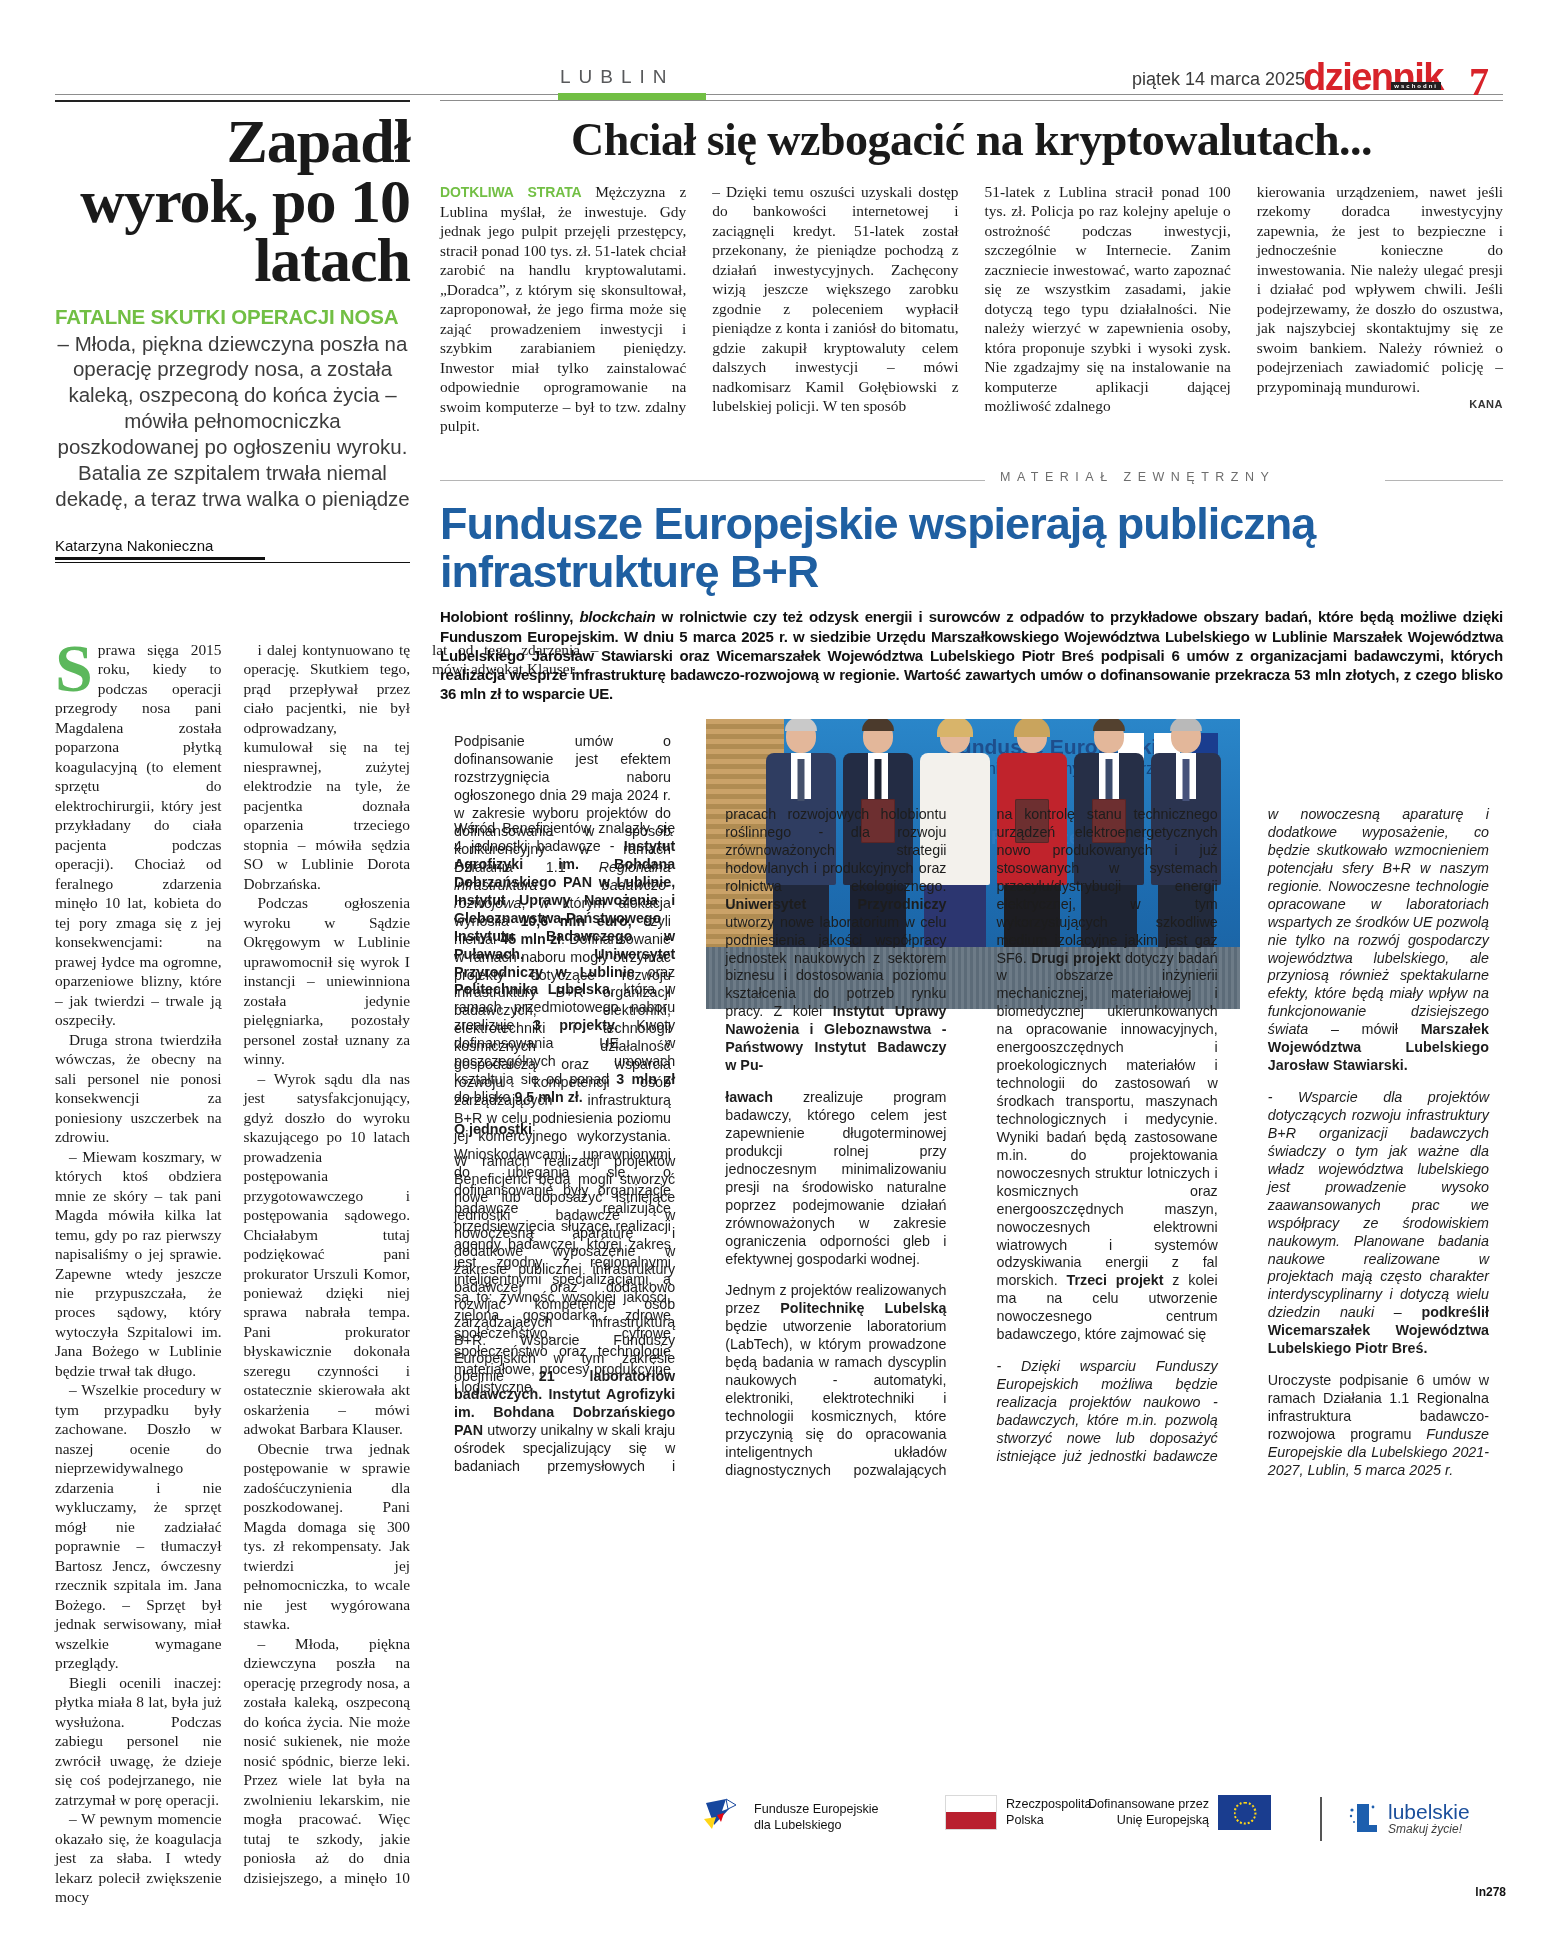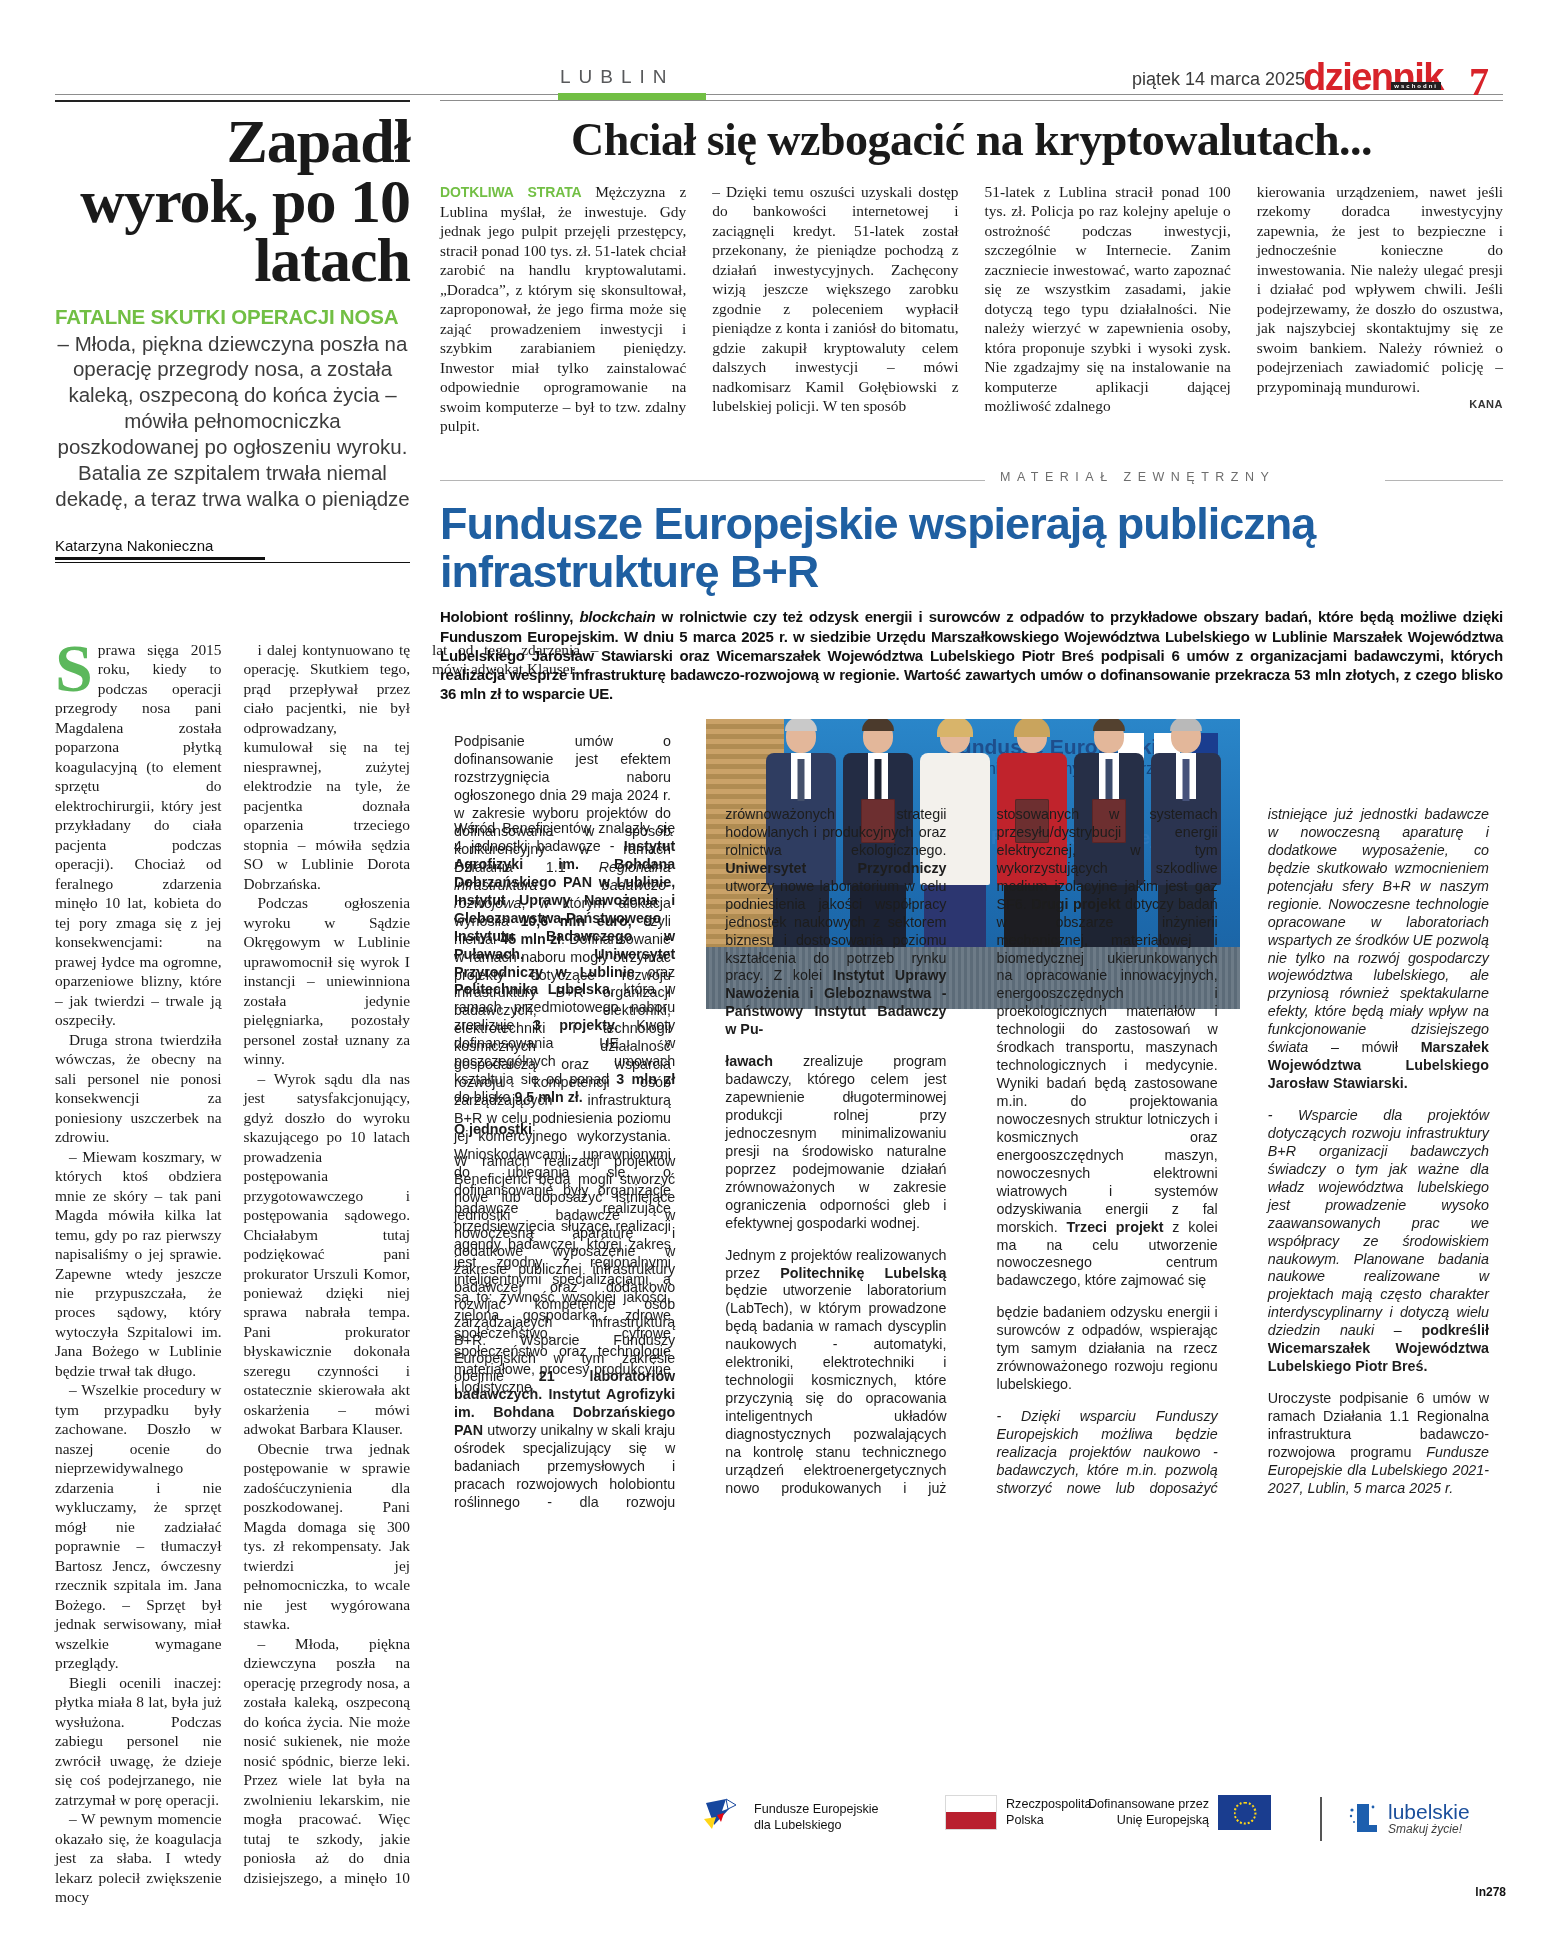--- a/index.html
+++ b/index.html
@@ -350,21 +350,20 @@
         <div class="floor"></div>
       </div>
     </div>
 
     <div class="sp-flow" id="sp-flow">
         <p>Wśród Beneficjentów znalazły się 4 jednostki badawcze - <b>Instytut Agrofizyki im. Bohdana Dobrzańskiego PAN w Lublinie, Instytut Uprawy Nawożenia i Gleboznawstwa-Państwowego Instytutu Badawczego w Puławach, Uniwersytet Przyrodniczy w Lublinie</b> oraz <b>Politechnika Lubelska</b>, która w ramach przedmiotowego naboru zrealizuje <b>3 projekty.</b> Kwoty dofinansowania UE w poszczególnych umowach kształtują się od ponad <b>3 mln zł</b> do blisko <b>9,5 mln zł.</b></p>
         <p><b>O jednostki</b></p>
         <p>W ramach realizacji projektów Beneficjenci będą mogli stworzyć nowe lub doposażyć istniejące jednostki badawcze w nowoczesną aparaturę i dodatkowe wyposażenie w zakresie publicznej infrastruktury badawczej oraz dodatkowo rozwijać kompetencje osób zarządzających infrastrukturą B+R. Wsparcie Funduszy Europejskich w tym zakresie obejmie <b>21 laboratoriów badawczych. Instytut Agrofizyki im. Bohdana Dobrzańskiego PAN</b> utworzy unikalny w skali kraju ośrodek specjalizujący się w badaniach przemysłowych i pracach rozwojowych holobiontu roślinnego - dla rozwoju zrównoważonych strategii hodowlanych i produkcyjnych oraz rolnictwa ekologicznego. <b>Uniwersytet Przyrodniczy</b> utworzy nowe laboratorium w celu podniesienia jakości współpracy jednostek naukowych z sektorem biznesu i dostosowania poziomu kształcenia do potrzeb rynku pracy. Z kolei <b>Instytut Uprawy Nawożenia i Gleboznawstwa - Państwowy Instytut Badawczy w Pu-</b></p>
         <p><b>ławach</b> zrealizuje program badawczy, którego celem jest zapewnienie długoterminowej produkcji rolnej przy jednoczesnym minimalizowaniu presji na środowisko naturalne poprzez podejmowanie działań zrównoważonych w zakresie ograniczenia odporności gleb i efektywnej gospodarki wodnej.</p>
         <p>Jednym z projektów realizowanych przez <b>Politechnikę Lubelską</b> będzie utworzenie laboratorium (LabTech), w którym prowadzone będą badania w ramach dyscyplin naukowych - automatyki, elektroniki, elektrotechniki i technologii kosmicznych, które przyczynią się do opracowania inteligentnych układów diagnostycznych pozwalających na kontrolę stanu technicznego urządzeń elektroenergetycznych nowo produkowanych i już stosowanych w systemach przesyłu/dystrybucji energii elektrycznej, w tym wykorzystujących szkodliwe medium izolacyjne jakim jest gaz SF6. <b>Drugi projekt</b> dotyczy badań w obszarze inżynierii mechanicznej, materiałowej i biomedycznej ukierunkowanych na opracowanie innowacyjnych, energooszczędnych i proekologicznych materiałów i technologii do zastosowań w środkach transportu, maszynach technologicznych i medycynie. Wyniki badań będą zastosowane m.in. do projektowania nowoczesnych struktur lotniczych i kosmicznych oraz energooszczędnych maszyn, nowoczesnych elektrowni wiatrowych i systemów odzyskiwania energii z fal morskich. <b>Trzeci projekt</b> z kolei ma na celu utworzenie nowoczesnego centrum badawczego, które zajmować się</p>
-        <p>będzie badaniem odzysku energii i surowców z odpadów, wspierając tym samym działania na rzecz zrównoważonego rozwoju regionu lubelskiego.</p>
         <p><i>- Dzięki wsparciu Funduszy Europejskich możliwa będzie realizacja projektów naukowo - badawczych, które m.in. pozwolą stworzyć nowe lub doposażyć istniejące już jednostki badawcze w nowoczesną aparaturę i dodatkowe wyposażenie, co będzie skutkowało wzmocnieniem potencjału sfery B+R w naszym regionie. Nowoczesne technologie opracowane w laboratoriach wspartych ze środków UE pozwolą nie tylko na rozwój gospodarczy województwa lubelskiego, ale przyniosą również spektakularne efekty, które będą miały wpływ na funkcjonowanie dzisiejszego świata</i> – mówił <b>Marszałek Województwa Lubelskiego Jarosław Stawiarski.</b></p>
         <p><i>- Wsparcie dla projektów dotyczących rozwoju infrastruktury B+R organizacji badawczych świadczy o tym jak ważne dla władz województwa lubelskiego jest prowadzenie wysoko zaawansowanych prac we współpracy ze środowiskiem naukowym. Planowane badania naukowe realizowane w projektach mają często charakter interdyscyplinarny i dotyczą wielu dziedzin nauki</i> – <b>podkreślił Wicemarszałek Województwa Lubelskiego Piotr Breś.</b></p>
         <p>Uroczyste podpisanie 6 umów w ramach Działania 1.1 Regionalna infrastruktura badawczo-rozwojowa programu <i>Fundusze Europejskie dla Lubelskiego 2021-2027, Lublin, 5 marca 2025 r.</i></p>
       </div>
   </div>
 
   <div class="logos">
 
     <div class="logo-item" style="left:0;">
       <svg class="fe-mark" viewBox="0 0 45 45">

